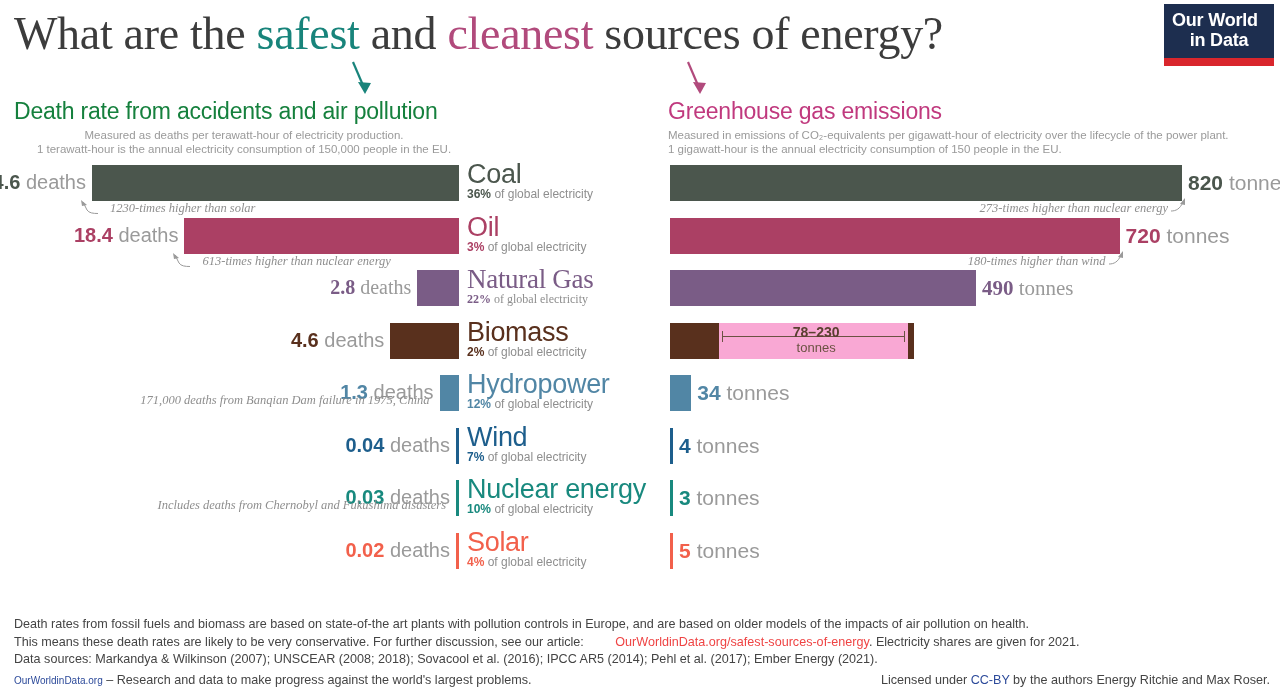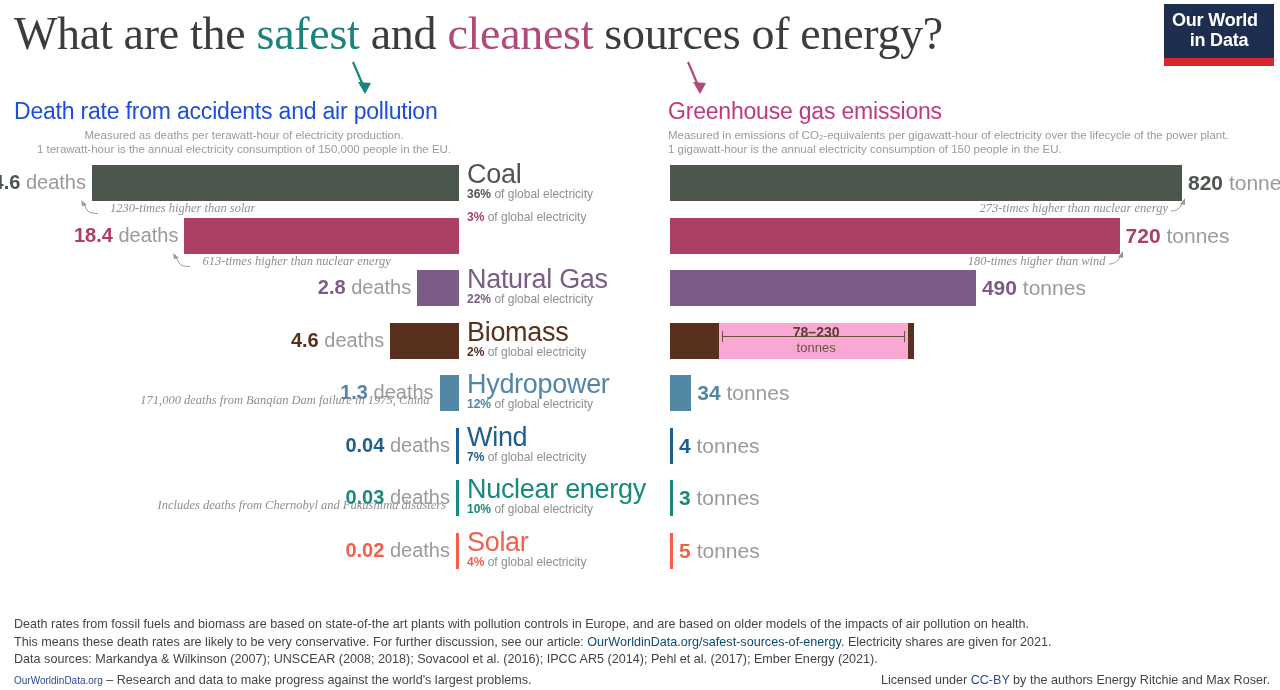--- a/index.html
+++ b/index.html
@@ -48,21 +48,21 @@
 
   
   .title-arrow { position:absolute; }
 
   
   .section { position:absolute; }
   #sec-left  { left:14px; top:98px; width:460px; }
   #sec-right { left:668px; top:98px; width:612px; }
 
   .sec-title { font-size:23px; font-weight:400; letter-spacing:-0.2px; }
-  #sec-left  .sec-title { color:#1d4ed8; }
+  #sec-left  .sec-title { color:#15803d; }
   #sec-right .sec-title { color:#c0397e; }
 
   .sec-sub { font-size:11.5px; color:#9a9a9a; line-height:14px; margin-top:3px; }
   #sec-left .sec-sub { text-align:center; }
   #sec-right .sec-sub { text-align:left; }
 
   
   .row { position:absolute; left:0; width:1280px; height:52px; }
 
   
@@ -131,21 +131,21 @@
   .range-box .tick {
     position:absolute; top:8px; width:1px; height:11px; background:#6b5242;
   }
   .range-box .tickline {
     position:absolute; top:13px; height:1px; background:#6b5242;
   }
 
   
   #footer { position:absolute; left:14px; top:616px; width:1256px; }
   #footer .fline { font-size:12.6px; color:#444444; line-height:17.5px; white-space:nowrap; }
-  #footer a, #footer .link { color:#0c4a6e; text-decoration:none; }
+  #footer a, #footer .link { color:#ef4444; text-decoration:none;margin-left:28px; }
   #footer .lastline { margin-top:3px; position:relative; }
   #footer .owid-link { color:#2c4a9a; font-size:10px; }
   #footer .license { position:absolute; right:0; top:0; font-size:12.6px; color:#444444; white-space:nowrap; }
   #footer .ccby { color:#2c4a9a; }
 </style>
 </head>
 <body>
 
 <div id="header">
 
@@ -203,36 +203,37 @@
       <div class="note note-right-under" style="right: 112px;">273-times higher than nuclear energy</div>
       <svg style="position:absolute; left:1169px; top:34px;" width="30" height="18" viewBox="0 0 30 18">
         <path d="M2 14 C7 14 11 12 14 5" stroke="#9a9a9a" stroke-width="1" fill="none"></path>
         <path d="M16 1 L11 7 L16 8 Z" fill="#9a9a9a"></path>
       </svg>
     </div>
     <div class="row" style="top: 215.5px;">
       <div class="deaths-label" style="right: 1101.5px; color: rgb(171, 64, 100);"><span class="num">18.4</span> <span class="unit">deaths</span></div>
       <div class="bar-left" style="left: 184.496px; width: 274.504px; background: rgb(171, 64, 100);"></div>
       <div class="center-label">
+        <div class="name" style="color:#ab4064">Oil</div>
         <div class="share" style="color:#ab4064"><b>3%</b> <span class="grey">of global electricity</span></div>
       </div>
       <div class="bar-right" style="width: 449.561px; background: rgb(171, 64, 100);"></div>
       <div class="tonnes-label" style="left: 1125.56px; color: rgb(171, 64, 100);"><span class="num">720</span> <span class="unit">tonnes</span></div>
       <svg style="position:absolute; left:172.49593495934965px; top:36px;" width="34" height="18" viewBox="0 0 34 18">
         <path d="M3 3 L7 11 C9 14 13 14.5 18 14.5" stroke="#9a9a9a" stroke-width="1" fill="none"></path>
         <path d="M1 1 L7 6 L2 7 Z" fill="#9a9a9a"></path>
       </svg>
       <div class="note note-left-under" style="left: 202.496px;">613-times higher than nuclear energy</div>
       <div class="note note-right-under" style="right: 174.439px;">180-times higher than wind</div>
       <svg style="position:absolute; left:1106.560975609756px; top:34px;" width="30" height="18" viewBox="0 0 30 18">
         <path d="M2 14 C7 14 11 12 14 5" stroke="#9a9a9a" stroke-width="1" fill="none"></path>
         <path d="M16 1 L11 7 L16 8 Z" fill="#9a9a9a"></path>
       </svg>
     </div>
-    <div class="row" style="top: 268px;">
+    <div class="row" style="top: 268px; font-family: Liberation Serif, serif;">
       <div class="deaths-label" style="right: 868.772px; color: rgb(122, 92, 134);"><span class="num">2.8</span> <span class="unit">deaths</span></div>
       <div class="bar-left" style="left: 417.228px; width: 41.7724px; background: rgb(122, 92, 134);"></div>
       <div class="center-label">
         <div class="name" style="color:#7a5c86">Natural Gas</div>
         <div class="share" style="color:#7a5c86"><b>22%</b> <span class="grey">of global electricity</span></div>
       </div>
       <div class="bar-right" style="width: 305.951px; background: rgb(122, 92, 134);"></div>
       <div class="tonnes-label" style="left: 981.951px; color: rgb(122, 92, 134);"><span class="num">490</span> <span class="unit">tonnes</span></div>
     </div>
     <div class="row" style="top: 320.5px;">

